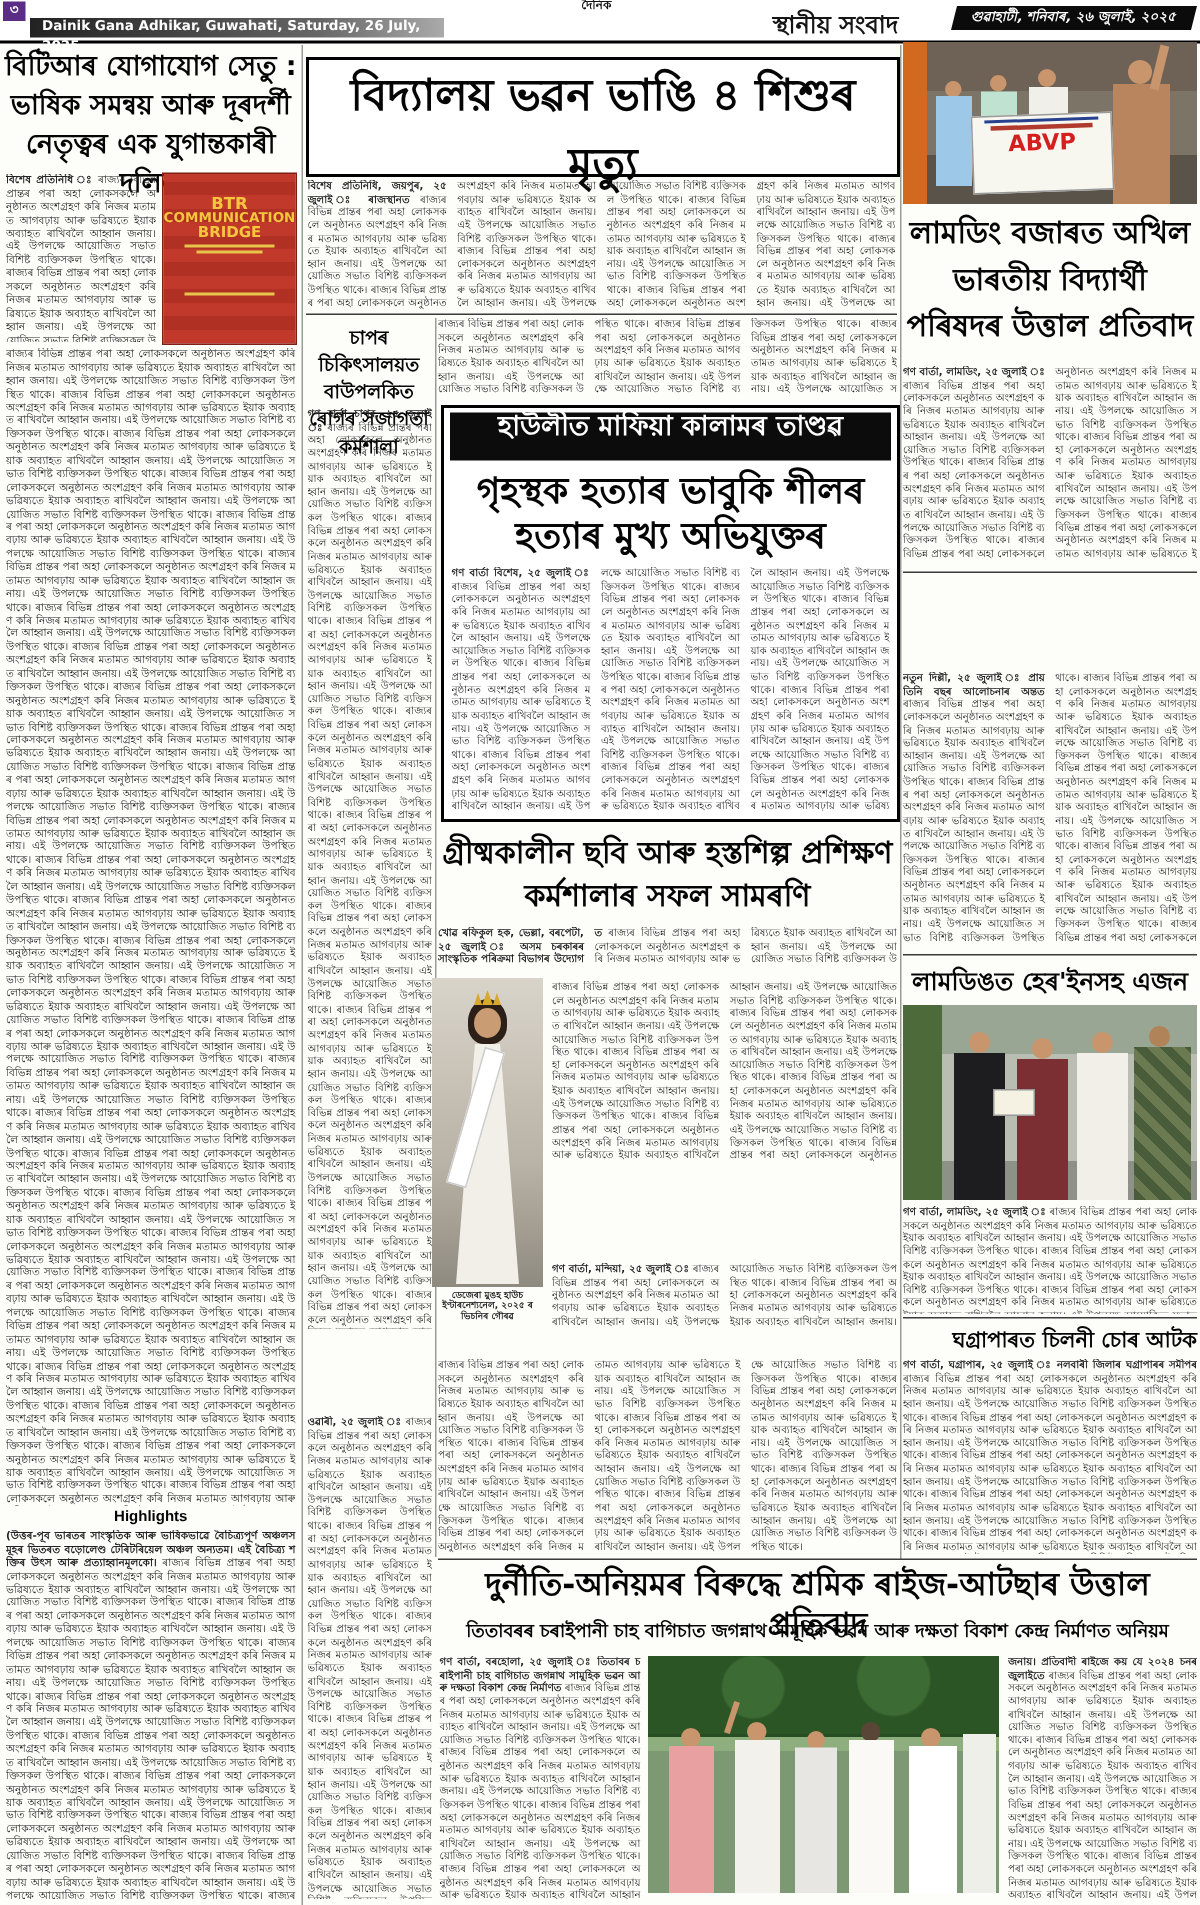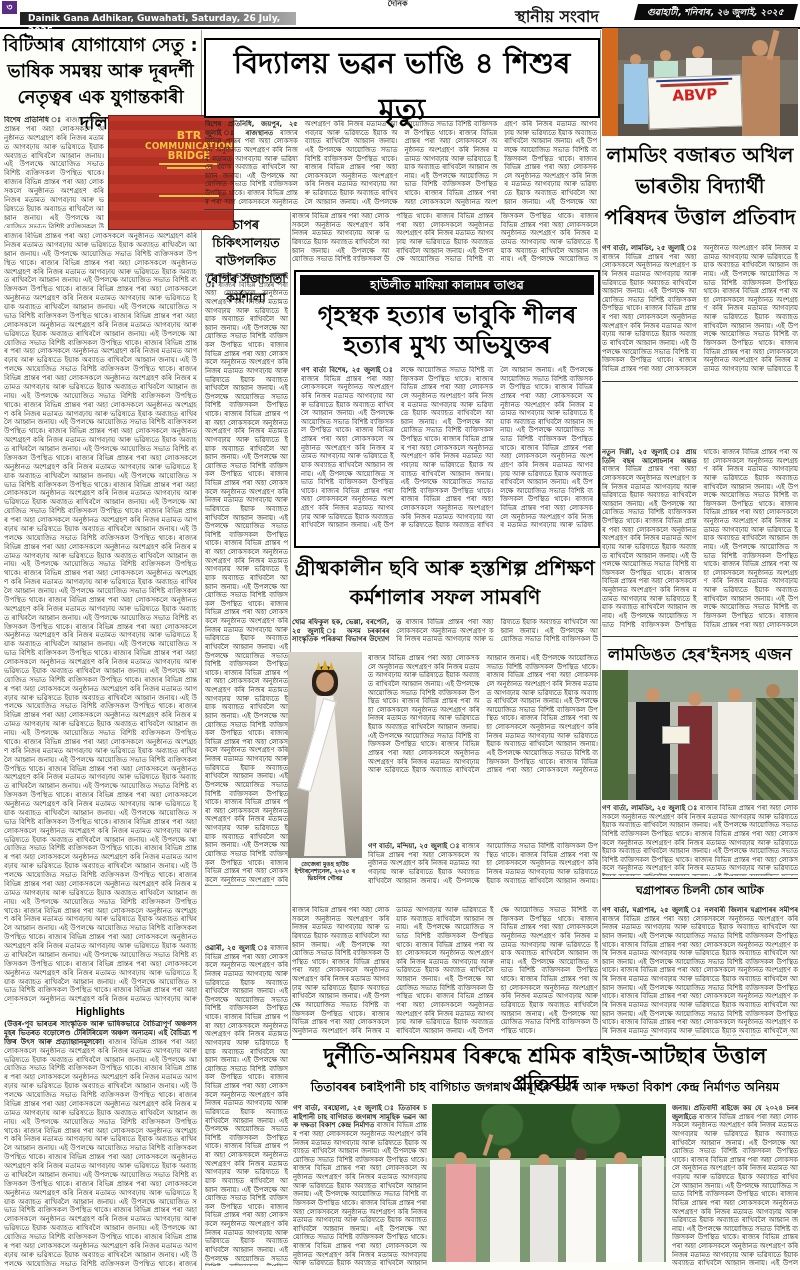--- a/index.html
+++ b/index.html
@@ -65,21 +65,21 @@
   <div class="abs vrule" style="left:201px;top:30px;height:1240px;"></div>
   <div class="abs vrule" style="left:600px;top:30px;height:1010px;"></div>
   <div class="abs vrule" style="left:290px;top:212px;height:826px;"></div>
 
   <div class="abs hl" style="left:2px;top:32px;width:197px;font-size:18px;line-height:1.45;">বিটিআৰ যোগাযোগ সেতু : ভাষিক সমন্বয় আৰু দূৰদৰ্শী নেতৃত্বৰ এক যুগান্তকাৰী দলিল</div>
 
   <div class="abs body-txt" style="left:4px;top:116px;width:100px;height:112px;">
     <b>বিশেষ প্ৰতিনিধি ঃ</b> <span>ৰাজ্যৰ বিভিন্ন প্ৰান্তৰ পৰা অহা লোকসকলে অনুষ্ঠানত অংশগ্ৰহণ কৰি নিজৰ মতামত আগবঢ়ায় আৰু ভৱিষ্যতে ইয়াক অব্যাহত ৰাখিবলৈ আহ্বান জনায়। এই উপলক্ষে আয়োজিত সভাত বিশিষ্ট ব্যক্তিসকল উপস্থিত থাকে। ৰাজ্যৰ বিভিন্ন প্ৰান্তৰ পৰা অহা লোকসকলে অনুষ্ঠানত অংশগ্ৰহণ কৰি নিজৰ মতামত আগবঢ়ায় আৰু ভৱিষ্যতে ইয়াক অব্যাহত ৰাখিবলৈ আহ্বান জনায়। এই উপলক্ষে আয়োজিত সভাত বিশিষ্ট ব্যক্তিসকল উপস্থিত থাকে। ৰাজ্যৰ বিভিন্ন প্ৰান্তৰ পৰা অহা লোকসকলে অনুষ্ঠানত অংশগ্ৰহণ কৰি নিজৰ মতামত আগবঢ়ায় আৰু ভৱিষ্যতে ইয়াক অব্যাহত ৰাখিবলৈ আহ্বান জনায়। এই উপলক্ষে আয়োজিত সভাত বিশিষ্ট ব্যক্তিসকল উপস্থিত থাকে। </span>
   </div>
 
-  <div id="book" class="abs" style="left:108px;top:115px;width:88px;height:113px;padding-left:36px;">
+  <div id="book" class="abs" style="left:108px;top:115px;width:88px;height:113px;">
     <div style="height:14px;"></div>
     <div class="bt" style="font-size:11px;">BTR</div>
     <div class="bt" style="font-size:9px;">COMMUNICATION</div>
     <div class="bt" style="font-size:10px;">BRIDGE</div>
     <div class="tiny"></div>
     <div class="tiny" style="margin:2px 22px;"></div>
     <div class="tiny" style="margin-top:26px;"></div>
   </div>
 
   <div class="abs body-txt" style="left:4px;top:232px;width:193px;height:772px;">
@@ -102,21 +102,21 @@
   <div class="abs body-txt c3" style="left:292px;top:212px;width:306px;height:54px;font-size:6.8px;">
     <span>ৰাজ্যৰ বিভিন্ন প্ৰান্তৰ পৰা অহা লোকসকলে অনুষ্ঠানত অংশগ্ৰহণ কৰি নিজৰ মতামত আগবঢ়ায় আৰু ভৱিষ্যতে ইয়াক অব্যাহত ৰাখিবলৈ আহ্বান জনায়। এই উপলক্ষে আয়োজিত সভাত বিশিষ্ট ব্যক্তিসকল উপস্থিত থাকে। ৰাজ্যৰ বিভিন্ন প্ৰান্তৰ পৰা অহা লোকসকলে অনুষ্ঠানত অংশগ্ৰহণ কৰি নিজৰ মতামত আগবঢ়ায় আৰু ভৱিষ্যতে ইয়াক অব্যাহত ৰাখিবলৈ আহ্বান জনায়। এই উপলক্ষে আয়োজিত সভাত বিশিষ্ট ব্যক্তিসকল উপস্থিত থাকে। ৰাজ্যৰ বিভিন্ন প্ৰান্তৰ পৰা অহা লোকসকলে অনুষ্ঠানত অংশগ্ৰহণ কৰি নিজৰ মতামত আগবঢ়ায় আৰু ভৱিষ্যতে ইয়াক অব্যাহত ৰাখিবলৈ আহ্বান জনায়। এই উপলক্ষে আয়োজিত সভাত বিশিষ্ট ব্যক্তিসকল উপস্থিত থাকে। </span>
   </div>
 
   <div class="abs hl" style="left:204px;top:216px;width:84px;font-size:12.5px;line-height:1.45;">চাপৰ চিকিৎসালয়ত বাউপলকিত ৰোগৰ সজাগতা কৰ্মশালা</div>
   <div class="abs body-txt" style="left:205px;top:272px;width:83px;height:614px;font-size:6.8px;">
     <b>গণ বাৰ্তা চাপৰ, ২৫ জুলাই ঃ</b> <span>ৰাজ্যৰ বিভিন্ন প্ৰান্তৰ পৰা অহা লোকসকলে অনুষ্ঠানত অংশগ্ৰহণ কৰি নিজৰ মতামত আগবঢ়ায় আৰু ভৱিষ্যতে ইয়াক অব্যাহত ৰাখিবলৈ আহ্বান জনায়। এই উপলক্ষে আয়োজিত সভাত বিশিষ্ট ব্যক্তিসকল উপস্থিত থাকে। ৰাজ্যৰ বিভিন্ন প্ৰান্তৰ পৰা অহা লোকসকলে অনুষ্ঠানত অংশগ্ৰহণ কৰি নিজৰ মতামত আগবঢ়ায় আৰু ভৱিষ্যতে ইয়াক অব্যাহত ৰাখিবলৈ আহ্বান জনায়। এই উপলক্ষে আয়োজিত সভাত বিশিষ্ট ব্যক্তিসকল উপস্থিত থাকে। ৰাজ্যৰ বিভিন্ন প্ৰান্তৰ পৰা অহা লোকসকলে অনুষ্ঠানত অংশগ্ৰহণ কৰি নিজৰ মতামত আগবঢ়ায় আৰু ভৱিষ্যতে ইয়াক অব্যাহত ৰাখিবলৈ আহ্বান জনায়। এই উপলক্ষে আয়োজিত সভাত বিশিষ্ট ব্যক্তিসকল উপস্থিত থাকে। ৰাজ্যৰ বিভিন্ন প্ৰান্তৰ পৰা অহা লোকসকলে অনুষ্ঠানত অংশগ্ৰহণ কৰি নিজৰ মতামত আগবঢ়ায় আৰু ভৱিষ্যতে ইয়াক অব্যাহত ৰাখিবলৈ আহ্বান জনায়। এই উপলক্ষে আয়োজিত সভাত বিশিষ্ট ব্যক্তিসকল উপস্থিত থাকে। ৰাজ্যৰ বিভিন্ন প্ৰান্তৰ পৰা অহা লোকসকলে অনুষ্ঠানত অংশগ্ৰহণ কৰি নিজৰ মতামত আগবঢ়ায় আৰু ভৱিষ্যতে ইয়াক অব্যাহত ৰাখিবলৈ আহ্বান জনায়। এই উপলক্ষে আয়োজিত সভাত বিশিষ্ট ব্যক্তিসকল উপস্থিত থাকে। ৰাজ্যৰ বিভিন্ন প্ৰান্তৰ পৰা অহা লোকসকলে অনুষ্ঠানত অংশগ্ৰহণ কৰি নিজৰ মতামত আগবঢ়ায় আৰু ভৱিষ্যতে ইয়াক অব্যাহত ৰাখিবলৈ আহ্বান জনায়। এই উপলক্ষে আয়োজিত সভাত বিশিষ্ট ব্যক্তিসকল উপস্থিত থাকে। ৰাজ্যৰ বিভিন্ন প্ৰান্তৰ পৰা অহা লোকসকলে অনুষ্ঠানত অংশগ্ৰহণ কৰি নিজৰ মতামত আগবঢ়ায় আৰু ভৱিষ্যতে ইয়াক অব্যাহত ৰাখিবলৈ আহ্বান জনায়। এই উপলক্ষে আয়োজিত সভাত বিশিষ্ট ব্যক্তিসকল উপস্থিত থাকে। ৰাজ্যৰ বিভিন্ন প্ৰান্তৰ পৰা অহা লোকসকলে অনুষ্ঠানত অংশগ্ৰহণ কৰি নিজৰ মতামত আগবঢ়ায় আৰু ভৱিষ্যতে ইয়াক অব্যাহত ৰাখিবলৈ আহ্বান জনায়। এই উপলক্ষে আয়োজিত সভাত বিশিষ্ট ব্যক্তিসকল উপস্থিত থাকে। ৰাজ্যৰ বিভিন্ন প্ৰান্তৰ পৰা অহা লোকসকলে অনুষ্ঠানত অংশগ্ৰহণ কৰি নিজৰ মতামত আগবঢ়ায় আৰু ভৱিষ্যতে ইয়াক অব্যাহত ৰাখিবলৈ আহ্বান জনায়। এই উপলক্ষে আয়োজিত সভাত বিশিষ্ট ব্যক্তিসকল উপস্থিত থাকে। ৰাজ্যৰ বিভিন্ন প্ৰান্তৰ পৰা অহা লোকসকলে অনুষ্ঠানত অংশগ্ৰহণ কৰি নিজৰ মতামত আগবঢ়ায় আৰু ভৱিষ্যতে ইয়াক অব্যাহত ৰাখিবলৈ আহ্বান জনায়। এই উপলক্ষে আয়োজিত সভাত বিশিষ্ট ব্যক্তিসকল উপস্থিত থাকে। </span>
   </div>
 
   <div class="abs boxed" style="left:294px;top:270px;width:302px;height:274px;">
-    <div class="bar" style="height:20px;font-size:12px;line-height:20px;margin:3px 4px;">হাউলীত মাফিয়া কালামৰ তাণ্ডৱ</div>
+    <div class="bar" style="height:32px;font-size:18px;line-height:20px;margin:3px 4px;">হাউলীত মাফিয়া কালামৰ তাণ্ডৱ</div>
     <div class="hl" style="font-size:24px;line-height:1.25;padding:2px 4px 4px;">গৃহস্থক হত্যাৰ ভাবুকি শীলৰ হত্যাৰ মুখ্য অভিযুক্তৰ</div>
     <div class="body-txt c3" style="height:172px;margin:2px 5px;font-size:6.8px;">
       <b>গণ বাৰ্তা বিশেষ, ২৫ জুলাই ঃ</b> <span>ৰাজ্যৰ বিভিন্ন প্ৰান্তৰ পৰা অহা লোকসকলে অনুষ্ঠানত অংশগ্ৰহণ কৰি নিজৰ মতামত আগবঢ়ায় আৰু ভৱিষ্যতে ইয়াক অব্যাহত ৰাখিবলৈ আহ্বান জনায়। এই উপলক্ষে আয়োজিত সভাত বিশিষ্ট ব্যক্তিসকল উপস্থিত থাকে। ৰাজ্যৰ বিভিন্ন প্ৰান্তৰ পৰা অহা লোকসকলে অনুষ্ঠানত অংশগ্ৰহণ কৰি নিজৰ মতামত আগবঢ়ায় আৰু ভৱিষ্যতে ইয়াক অব্যাহত ৰাখিবলৈ আহ্বান জনায়। এই উপলক্ষে আয়োজিত সভাত বিশিষ্ট ব্যক্তিসকল উপস্থিত থাকে। ৰাজ্যৰ বিভিন্ন প্ৰান্তৰ পৰা অহা লোকসকলে অনুষ্ঠানত অংশগ্ৰহণ কৰি নিজৰ মতামত আগবঢ়ায় আৰু ভৱিষ্যতে ইয়াক অব্যাহত ৰাখিবলৈ আহ্বান জনায়। এই উপলক্ষে আয়োজিত সভাত বিশিষ্ট ব্যক্তিসকল উপস্থিত থাকে। ৰাজ্যৰ বিভিন্ন প্ৰান্তৰ পৰা অহা লোকসকলে অনুষ্ঠানত অংশগ্ৰহণ কৰি নিজৰ মতামত আগবঢ়ায় আৰু ভৱিষ্যতে ইয়াক অব্যাহত ৰাখিবলৈ আহ্বান জনায়। এই উপলক্ষে আয়োজিত সভাত বিশিষ্ট ব্যক্তিসকল উপস্থিত থাকে। ৰাজ্যৰ বিভিন্ন প্ৰান্তৰ পৰা অহা লোকসকলে অনুষ্ঠানত অংশগ্ৰহণ কৰি নিজৰ মতামত আগবঢ়ায় আৰু ভৱিষ্যতে ইয়াক অব্যাহত ৰাখিবলৈ আহ্বান জনায়। এই উপলক্ষে আয়োজিত সভাত বিশিষ্ট ব্যক্তিসকল উপস্থিত থাকে। ৰাজ্যৰ বিভিন্ন প্ৰান্তৰ পৰা অহা লোকসকলে অনুষ্ঠানত অংশগ্ৰহণ কৰি নিজৰ মতামত আগবঢ়ায় আৰু ভৱিষ্যতে ইয়াক অব্যাহত ৰাখিবলৈ আহ্বান জনায়। এই উপলক্ষে আয়োজিত সভাত বিশিষ্ট ব্যক্তিসকল উপস্থিত থাকে। ৰাজ্যৰ বিভিন্ন প্ৰান্তৰ পৰা অহা লোকসকলে অনুষ্ঠানত অংশগ্ৰহণ কৰি নিজৰ মতামত আগবঢ়ায় আৰু ভৱিষ্যতে ইয়াক অব্যাহত ৰাখিবলৈ আহ্বান জনায়। এই উপলক্ষে আয়োজিত সভাত বিশিষ্ট ব্যক্তিসকল উপস্থিত থাকে। ৰাজ্যৰ বিভিন্ন প্ৰান্তৰ পৰা অহা লোকসকলে অনুষ্ঠানত অংশগ্ৰহণ কৰি নিজৰ মতামত আগবঢ়ায় আৰু ভৱিষ্যতে ইয়াক অব্যাহত ৰাখিবলৈ আহ্বান জনায়। এই উপলক্ষে আয়োজিত সভাত বিশিষ্ট ব্যক্তিসকল উপস্থিত থাকে। ৰাজ্যৰ বিভিন্ন প্ৰান্তৰ পৰা অহা লোকসকলে অনুষ্ঠানত অংশগ্ৰহণ কৰি নিজৰ মতামত আগবঢ়ায় আৰু ভৱিষ্যতে ইয়াক অব্যাহত ৰাখিবলৈ আহ্বান জনায়। এই উপলক্ষে আয়োজিত সভাত বিশিষ্ট ব্যক্তিসকল উপস্থিত থাকে। ৰাজ্যৰ বিভিন্ন প্ৰান্তৰ পৰা অহা লোকসকলে অনুষ্ঠানত অংশগ্ৰহণ কৰি নিজৰ মতামত আগবঢ়ায় আৰু ভৱিষ্যতে ইয়াক অব্যাহত ৰাখিবলৈ আহ্বান জনায়। এই উপলক্ষে আয়োজিত সভাত বিশিষ্ট ব্যক্তিসকল উপস্থিত থাকে। </span>
     </div>
   </div>
 
   <div class="abs hl" style="left:292px;top:554px;width:306px;font-size:20px;line-height:1.45;">গ্ৰীষ্মকালীন ছবি আৰু হস্তশিল্প প্ৰশিক্ষণ কৰ্মশালাৰ সফল সামৰণি</div>
   <div class="abs body-txt c3" style="left:292px;top:618px;width:306px;height:32px;font-size:6.8px;">
     <b>খোৱ ৰফিকুল হক, ভেল্লা, বৰপেটা, ২৫ জুলাই ঃ অসম চৰকাৰৰ সাংস্কৃতিক পৰিক্ৰমা বিভাগৰ উদ্যোগত</b> <span>ৰাজ্যৰ বিভিন্ন প্ৰান্তৰ পৰা অহা লোকসকলে অনুষ্ঠানত অংশগ্ৰহণ কৰি নিজৰ মতামত আগবঢ়ায় আৰু ভৱিষ্যতে ইয়াক অব্যাহত ৰাখিবলৈ আহ্বান জনায়। এই উপলক্ষে আয়োজিত সভাত বিশিষ্ট ব্যক্তিসকল উপস্থিত থাকে। ৰাজ্যৰ বিভিন্ন প্ৰান্তৰ পৰা অহা লোকসকলে অনুষ্ঠানত অংশগ্ৰহণ কৰি নিজৰ মতামত আগবঢ়ায় আৰু ভৱিষ্যতে ইয়াক অব্যাহত ৰাখিবলৈ আহ্বান জনায়। এই উপলক্ষে আয়োজিত সভাত বিশিষ্ট ব্যক্তিসকল উপস্থিত থাকে। </span>
   </div>
@@ -215,18 +215,18 @@
     <div class="ph-shape head" style="left:164px;top:14px;width:14px;height:14px;background:#b08358;"></div>
     <div class="ph-shape" style="left:154px;top:28px;width:38px;height:102px;background:repeating-linear-gradient(45deg,#4a5d3a 0 6px,#6b7a50 6px 12px);"></div>
     <div class="ph-shape" style="left:60px;top:56px;width:26px;height:16px;background:#f5f2e4;border:1px solid #999;"></div>
   </div>
 
   <div class="abs body-txt" style="left:602px;top:804px;width:196px;height:72px;font-size:6.8px;">
     <b>গণ বাৰ্তা, লামডিং, ২৫ জুলাই ঃ</b> <span>ৰাজ্যৰ বিভিন্ন প্ৰান্তৰ পৰা অহা লোকসকলে অনুষ্ঠানত অংশগ্ৰহণ কৰি নিজৰ মতামত আগবঢ়ায় আৰু ভৱিষ্যতে ইয়াক অব্যাহত ৰাখিবলৈ আহ্বান জনায়। এই উপলক্ষে আয়োজিত সভাত বিশিষ্ট ব্যক্তিসকল উপস্থিত থাকে। ৰাজ্যৰ বিভিন্ন প্ৰান্তৰ পৰা অহা লোকসকলে অনুষ্ঠানত অংশগ্ৰহণ কৰি নিজৰ মতামত আগবঢ়ায় আৰু ভৱিষ্যতে ইয়াক অব্যাহত ৰাখিবলৈ আহ্বান জনায়। এই উপলক্ষে আয়োজিত সভাত বিশিষ্ট ব্যক্তিসকল উপস্থিত থাকে। ৰাজ্যৰ বিভিন্ন প্ৰান্তৰ পৰা অহা লোকসকলে অনুষ্ঠানত অংশগ্ৰহণ কৰি নিজৰ মতামত আগবঢ়ায় আৰু ভৱিষ্যতে ইয়াক অব্যাহত ৰাখিবলৈ আহ্বান জনায়। এই উপলক্ষে আয়োজিত সভাত বিশিষ্ট ব্যক্তিসকল উপস্থিত থাকে। </span>
   </div>
 
   <div class="abs hrule" style="left:602px;top:878px;width:196px;"></div>
-  <div class="abs hl" style="left:602px;top:882px;width:196px;font-size:11px;">ঘগ্ৰাপাৰত চিলনী চোৰ আটক</div>
+  <div class="abs hl" style="left:602px;top:882px;width:196px;font-size:14px;text-align:right;">ঘগ্ৰাপাৰত চিলনী চোৰ আটক</div>
   <div class="abs body-txt" style="left:602px;top:906px;width:196px;height:130px;font-size:6.8px;">
     <b>গণ বাৰ্তা, ঘগ্ৰাপাৰ, ২৫ জুলাই ঃ নলবাৰী জিলাৰ ঘগ্ৰাপাৰৰ সমীপৰ</b> <span>ৰাজ্যৰ বিভিন্ন প্ৰান্তৰ পৰা অহা লোকসকলে অনুষ্ঠানত অংশগ্ৰহণ কৰি নিজৰ মতামত আগবঢ়ায় আৰু ভৱিষ্যতে ইয়াক অব্যাহত ৰাখিবলৈ আহ্বান জনায়। এই উপলক্ষে আয়োজিত সভাত বিশিষ্ট ব্যক্তিসকল উপস্থিত থাকে। ৰাজ্যৰ বিভিন্ন প্ৰান্তৰ পৰা অহা লোকসকলে অনুষ্ঠানত অংশগ্ৰহণ কৰি নিজৰ মতামত আগবঢ়ায় আৰু ভৱিষ্যতে ইয়াক অব্যাহত ৰাখিবলৈ আহ্বান জনায়। এই উপলক্ষে আয়োজিত সভাত বিশিষ্ট ব্যক্তিসকল উপস্থিত থাকে। ৰাজ্যৰ বিভিন্ন প্ৰান্তৰ পৰা অহা লোকসকলে অনুষ্ঠানত অংশগ্ৰহণ কৰি নিজৰ মতামত আগবঢ়ায় আৰু ভৱিষ্যতে ইয়াক অব্যাহত ৰাখিবলৈ আহ্বান জনায়। এই উপলক্ষে আয়োজিত সভাত বিশিষ্ট ব্যক্তিসকল উপস্থিত থাকে। ৰাজ্যৰ বিভিন্ন প্ৰান্তৰ পৰা অহা লোকসকলে অনুষ্ঠানত অংশগ্ৰহণ কৰি নিজৰ মতামত আগবঢ়ায় আৰু ভৱিষ্যতে ইয়াক অব্যাহত ৰাখিবলৈ আহ্বান জনায়। এই উপলক্ষে আয়োজিত সভাত বিশিষ্ট ব্যক্তিসকল উপস্থিত থাকে। ৰাজ্যৰ বিভিন্ন প্ৰান্তৰ পৰা অহা লোকসকলে অনুষ্ঠানত অংশগ্ৰহণ কৰি নিজৰ মতামত আগবঢ়ায় আৰু ভৱিষ্যতে ইয়াক অব্যাহত ৰাখিবলৈ আহ্বান জনায়। এই উপলক্ষে আয়োজিত সভাত বিশিষ্ট ব্যক্তিসকল উপস্থিত থাকে। </span>
   </div>
 
 </div>
 
 </body></html>

